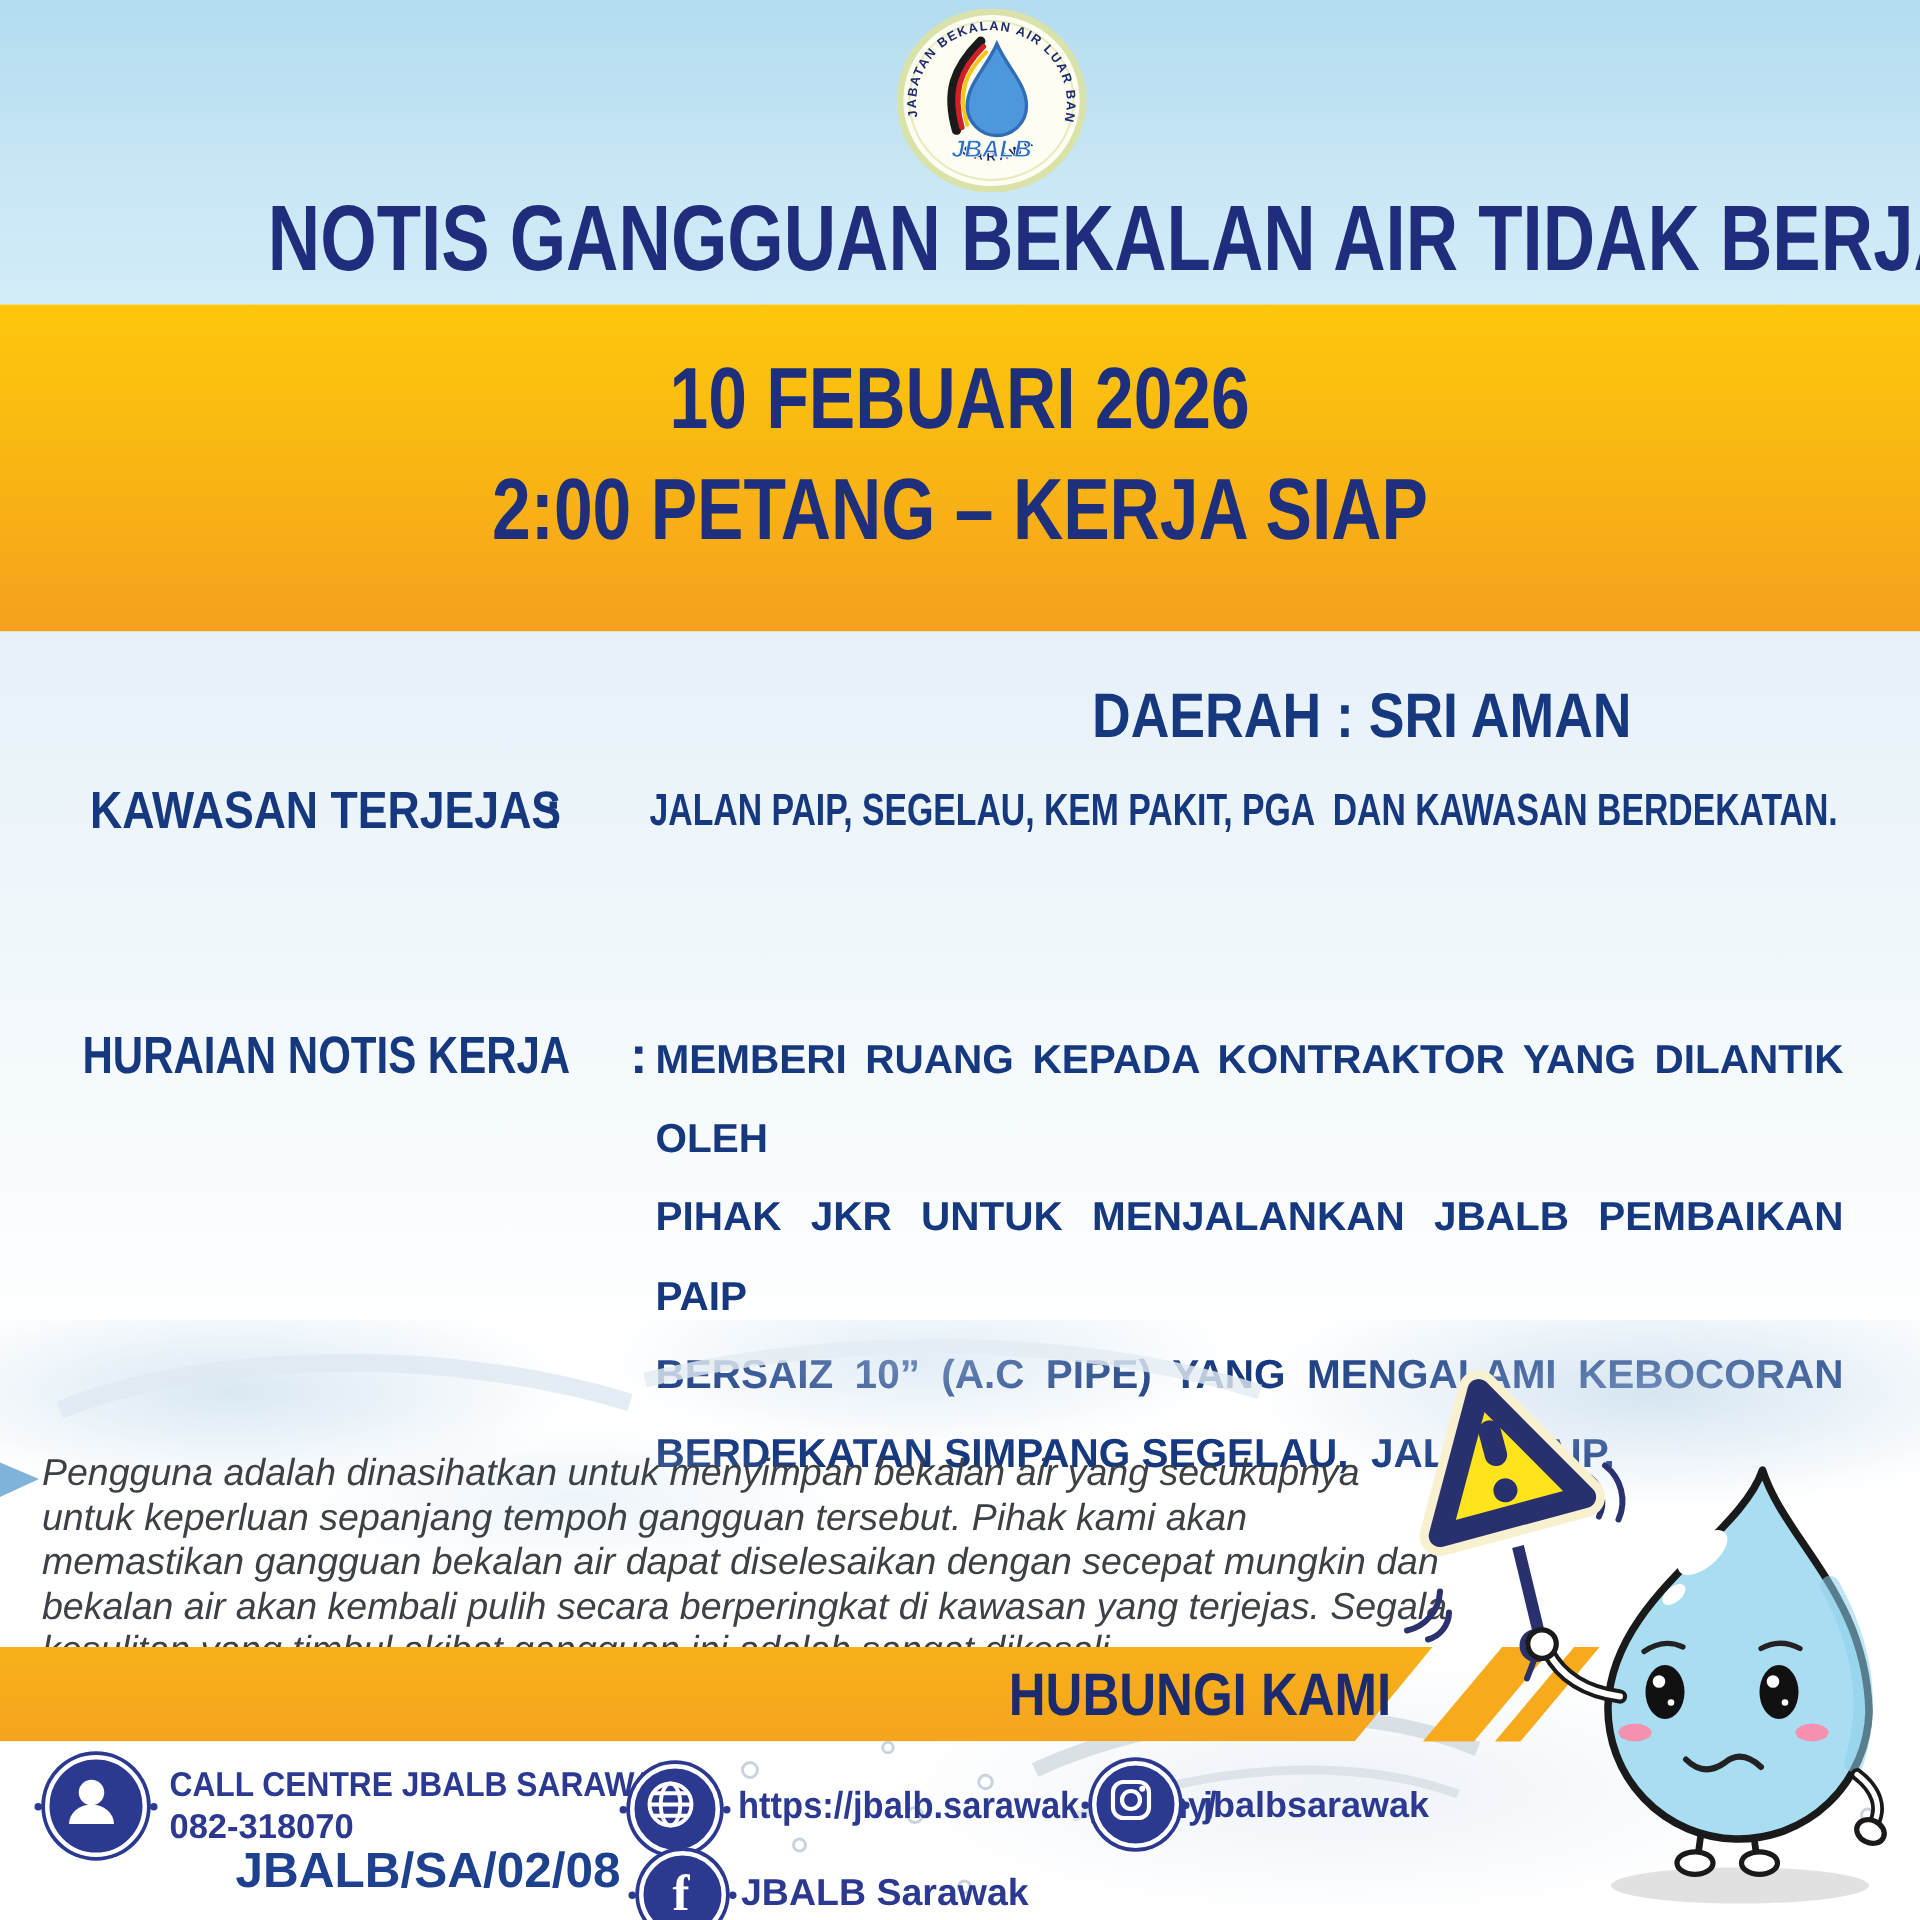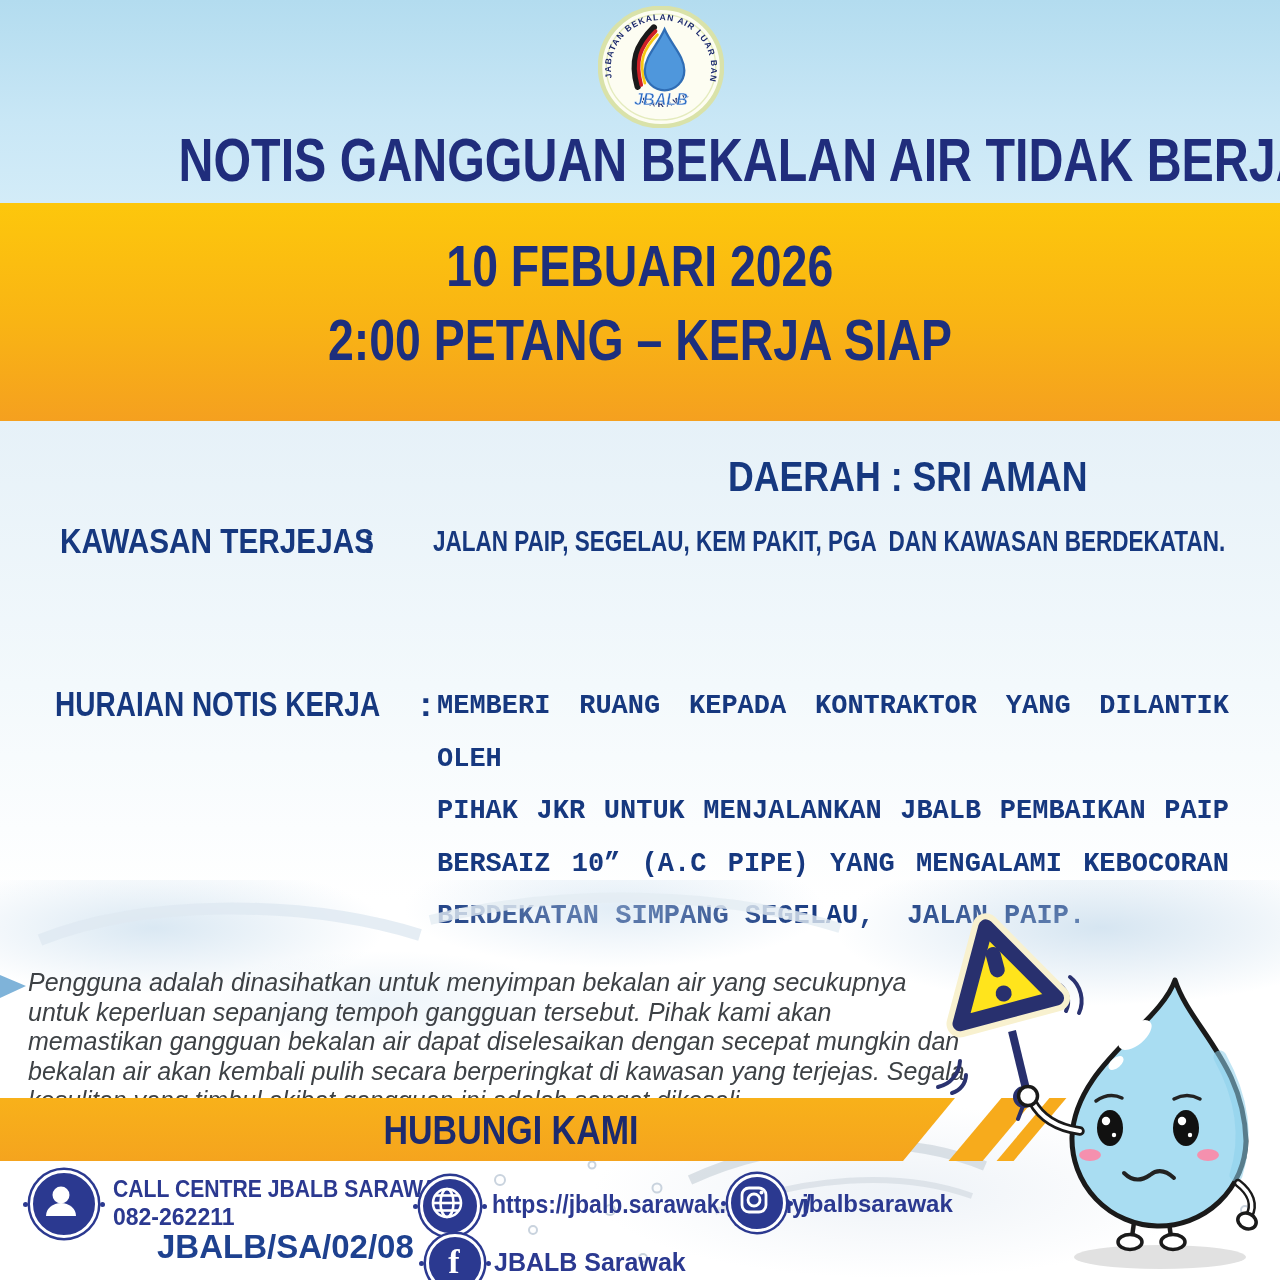--- a/index.html
+++ b/index.html
@@ -29,36 +29,36 @@
   .loc-bahagian .cond,.loc-daerah .cond{transform:scaleX(0.85);}
   .kw-label{left:48px;top:521px;font-size:35px;margin-left:12px;}
   .kw-label .cond{transform:scaleX(0.85);}
   .kw-colon{left:363px;top:521px;font-size:35px;}
   .kw-value{left:433px;top:524px;font-size:30px;}
   .kw-value .cond{transform:scaleX(0.75);white-space:pre;}
   .hu-label{left:55px;top:684px;font-size:35px;}
   .hu-label .cond{transform:scaleX(0.8);}
   .hu-colon{left:420px;top:684px;font-size:35px;}
   .hu-block{left:437px;top:680px;width:792px;font-size:27px;line-height:52.5px;color:#16387f;font-weight:bold;}
-  .hu-line{text-align:justify;text-align-last:justify;font-family:Liberation Mono, monospace;}
+  .hu-line{text-align:justify;text-align-last:justify;}
   .hu-line.last{text-align:left;text-align-last:left;white-space:pre-wrap;}
 
   
   .splash{left:0;top:880px;width:1280px;height:400px;background:
     radial-gradient(ellipse 330px 95px at 12% 12%, rgba(187,213,233,.55), transparent 70%),
     radial-gradient(ellipse 300px 85px at 48% 7%, rgba(198,220,238,.5), transparent 70%),
     radial-gradient(ellipse 380px 110px at 86% 12%, rgba(180,208,230,.55), transparent 70%),
     radial-gradient(ellipse 420px 120px at 70% 78%, rgba(206,219,233,.35), transparent 72%),
     radial-gradient(ellipse 260px 70px at 30% 30%, rgba(210,228,242,.4), transparent 70%);}
   .advisory{left:28px;top:968px;width:940px;font-size:25px;line-height:29.5px;font-style:italic;color:#3d4145;}
 
   
   .banner{left:0;top:1098px;width:955px;height:63px;background:linear-gradient(180deg,#f8b11a,#f5a41e);
     clip-path:polygon(0 0,100% 0,calc(100% - 52px) 100%,0 100%);}
-  .banner-text{left:0;top:1108px;width:950px;text-align:center;font-size:40px;font-weight:bold;color:#1c2a6e;padding-left:36px;}
+  .banner-text{left:0;top:1108px;width:950px;text-align:right;font-size:40px;font-weight:bold;color:#1c2a6e;}
   .banner-text .cond-c{transform:scaleX(0.85);}
   .stripe{top:1098px;height:63px;background:#f7ab1c;transform:skewX(-40deg);}
   .stripe1{left:975px;width:34px;}
   .stripe2{left:1023px;width:17px;}
 
   
   .fnavy{color:#2b3990;font-weight:bold;}
   .icon-circle{position:absolute;border-radius:50%;background:#2b3990;border:3px solid #ffffff;box-shadow:0 0 0 2.5px #2b3990;}
   .icon-circle::before,.icon-circle::after{content:"";position:absolute;top:50%;width:5px;height:5px;margin-top:-2.5px;border-radius:50%;background:#2b3990;}
   .icon-circle::before{left:-10px;}
@@ -172,21 +172,21 @@
 
   <div class="icon-circle ic-person">
     <svg width="56" height="56" viewBox="0 0 56 56">
       <circle cx="28" cy="22" r="8.5" fill="#ffffff"></circle>
       <path d="M 13,43 a15 13 0 0 1 30,0 Z" fill="#ffffff"></path>
     </svg>
   </div>
   <div class="abs fnavy cc-label">
     <span class="cond">CALL CENTRE JBALB SARAWAK</span>
   </div>
-  <div class="abs fnavy cc-phone">082-262211</div>
+  <div class="abs fnavy cc-phone">082-318070</div>
   <div class="abs cc-ref">JBALB/SA/02/08</div>
 
   <div class="icon-circle ic-globe">
     <svg width="48" height="48" viewBox="0 0 48 48">
       <g fill="none" stroke="#ffffff" stroke-width="2.6">
         <circle cx="24" cy="24" r="14"></circle>
         <ellipse cx="24" cy="24" rx="6.5" ry="14"></ellipse>
         <line x1="10" y1="24" x2="38" y2="24"></line>
         <line x1="12" y1="16.5" x2="36" y2="16.5"></line>
         <line x1="12" y1="31.5" x2="36" y2="31.5"></line>

